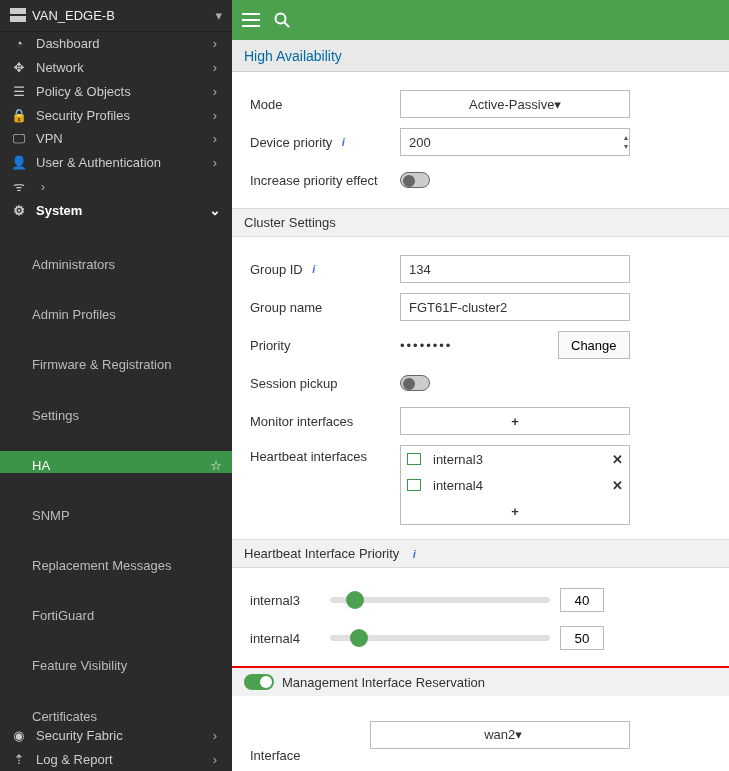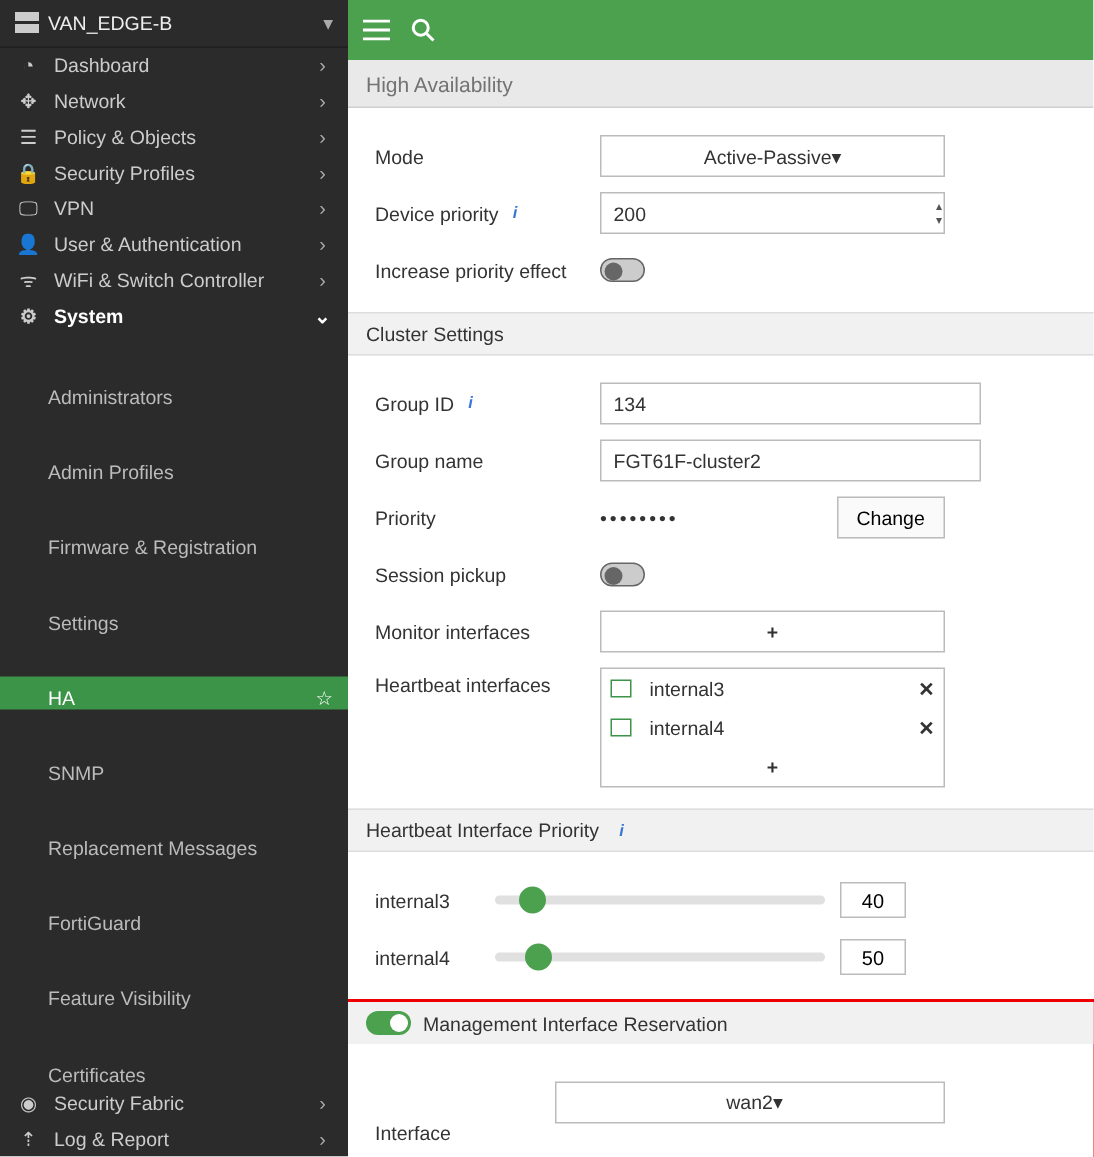--- a/index.html
+++ b/index.html
@@ -19,29 +19,29 @@
 .nav-group-open .chev { color: #fff; }
 .nav-sub { height: 28px; display: flex; align-items: flex-end; padding: 0 10px 0 32px; cursor: pointer; font-size: 13px; color: #bbb; margin-top: 28px; }
 .nav-sub.active { background: #3b9447; color: #fff; }
 .nav-sub .lbl { flex: 1; }
 .star { color: #fff; }
 
 .main { flex: 1; display: flex; flex-direction: column; background: #fff; }
 .topbar { height: 40px; background: #4ca14f; display: flex; align-items: center; padding: 0 10px; gap: 14px; color: #fff; }
 .topbar .icon-btn { cursor: pointer; }
 
-.titlebar { height: 32px; background: #e9e9e9; border-bottom: 1px solid #d0d0d0; display: flex; align-items: center; padding: 0 12px; font-size: 14px; color: #737373; }
+.titlebar { height: 32px; background: #e9e9e9; border-bottom: 1px solid #d0d0d0; display: flex; align-items: center; padding: 0 12px; font-size: 14px; color: #0369a1; }
 
 .form-area { flex: 1; overflow: auto; padding: 0; font-size: 13px; color: #333; }
 .form-section { padding: 18px 18px 4px; }
 .form-row { display: flex; align-items: center; margin-bottom: 10px; min-height: 28px; }
 .form-row .label { width: 150px; color: #333; display: flex; align-items: center; gap: 4px; }
 .form-row .control { flex: 1; display: flex; align-items: center; gap: 8px; }
 
-.select, .text-input { height: 28px; border: 1px solid #bbb; background: #fff; padding: 0 8px; font-size: 13px; color: #333; width: 254px; }
+.select, .text-input { height: 28px; border: 1px solid #bbb; background: #fff; padding: 0 8px; font-size: 13px; color: #333; width: 230px; }
 .select { display: flex; align-items: center; justify-content: center; cursor: pointer; }
 .spinner { position: relative; }
 .spinner .spin-btns { position: absolute; right: 2px; top: 2px; bottom: 2px; display: flex; flex-direction: column; justify-content: center; color: #555; font-size: 8px; }
 
 .section-header { background: #f1f1f1; border-top: 1px solid #ddd; border-bottom: 1px solid #ddd; padding: 6px 12px; font-size: 13px; color: #333; display: flex; align-items: center; gap: 8px; }
 
 .toggle { width: 30px; height: 16px; border-radius: 8px; background: #ccc; position: relative; display: inline-block; cursor: pointer; }
 .toggle.on { background: #4ca14f; }
 .toggle .knob { width: 12px; height: 12px; border-radius: 50%; background: #fff; position: absolute; top: 2px; left: 2px; }
 .toggle.on .knob { left: 16px; }
@@ -107,21 +107,20 @@
     <span class="lbl">VPN</span>
     <span class="chev">›</span>
   </div>
   <div class="nav-item">
     <span class="icn">👤</span>
     <span class="lbl">User &amp; Authentication</span>
     <span class="chev">›</span>
   </div>
   <div class="nav-item">
     <span class="icn">ᯤ</span>
-    <span class="lbl">WiFi &amp; Switch Controller</span>
     <span class="chev">›</span>
   </div>
   <div class="nav-item nav-group-open">
     <span class="icn">⚙</span>
     <span class="lbl">System</span>
     <span class="chev">⌄</span>
   </div>
   <div class="nav-sub">
       <span class="lbl">Administrators</span>
     </div>

